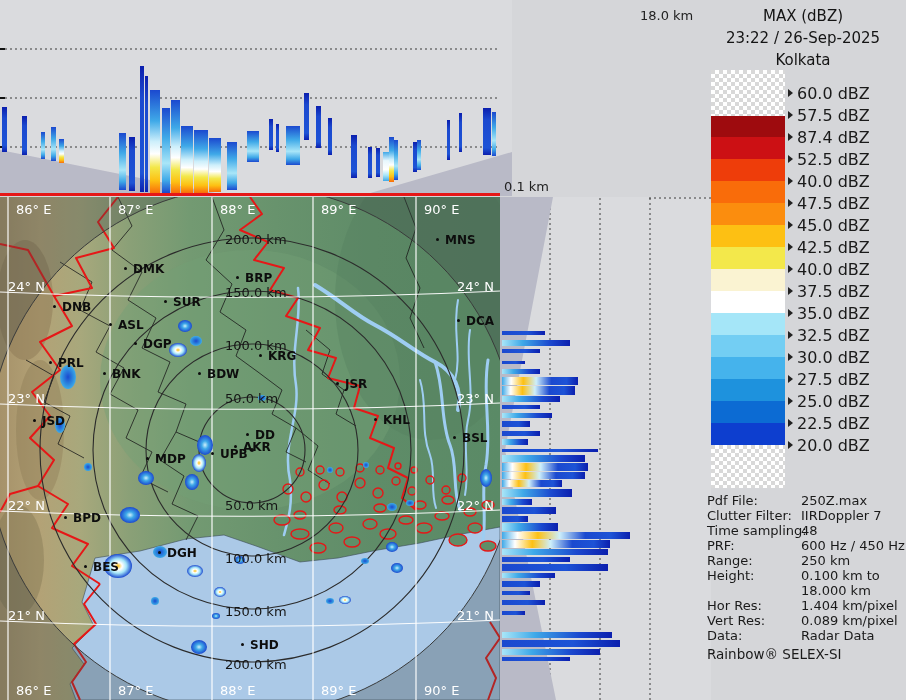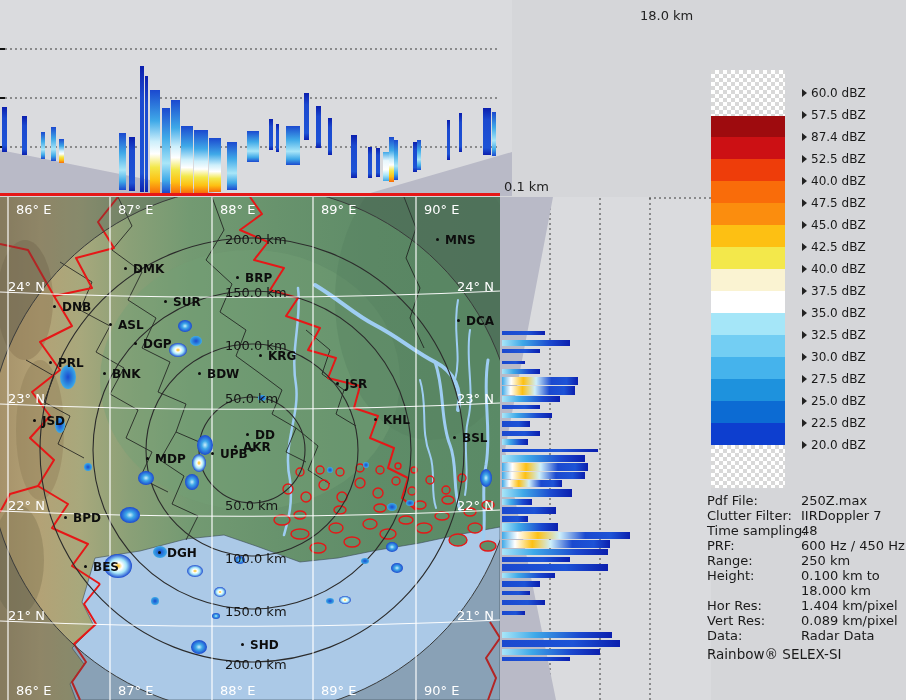--- a/index.html
+++ b/index.html
@@ -9,21 +9,21 @@
   #labels div{position:absolute;white-space:nowrap;}
   .tl{left:700px;width:206px;text-align:center;font-size:15px;color:#141414;}
   .axlab{font-size:13px;color:#222;}
   .lonlab,.latlab{font-size:13px;color:#ffffff;}
   .ringlab{font-size:13px;color:#151515;}
   .city{font-size:12px;font-weight:700;color:#0d0d0d;}
   .cdot{position:absolute;width:3px;height:3px;background:#0d0d0d;border-radius:50%;}
   .checker{background:repeating-conic-gradient(#ffffff 0% 25%, #d8d8d8 0% 50%);
            background-size:8px 8px;border:0;}
   .band{position:absolute;left:711px;width:74px;}
-  .lg-entry{left:788px;font-size:12px;color:#1a1a1a;display:flex;align-items:center;height:14px;margin-left:14px;}
+  .lg-entry{left:788px;font-size:16px;color:#1a1a1a;display:flex;align-items:center;height:14px;}
   .arr{display:inline-block;width:0;height:0;border-left:5px solid #222;
        border-top:4px solid transparent;border-bottom:4px solid transparent;margin-right:4px;}
   .mlab,.mval{font-size:13px;color:#1a1a1a;}
   .mlab{left:707px;}
   .mval{left:801px;}
   #brand{left:707px;top:646px;font-size:13.5px;color:#1a1a1a;}
 </style>
 </head>
 <body>
 
@@ -321,20 +321,23 @@
           <rect x="502" y="591" width="28" height="4" fill="url(#hb)"></rect>
           <rect x="502" y="600" width="43" height="5" fill="url(#hb)"></rect>
           <rect x="502" y="611" width="23" height="4" fill="url(#hb)"></rect>
           <rect x="502" y="632" width="110" height="6" fill="url(#hc)"></rect>
           <rect x="502" y="640" width="118" height="7" fill="url(#hb)"></rect>
           <rect x="502" y="649" width="98" height="6" fill="url(#hc)"></rect>
           <rect x="502" y="657" width="68" height="4" fill="url(#hb)"></rect>
         </g>
       </svg></div>
   <div id="labels">
+    <div class="tl" style="top:7px">MAX (dBZ)</div>
+    <div class="tl" style="top:29px">23:22 / 26-Sep-2025</div>
+    <div class="tl" style="top:51px">Kolkata</div>
     <div class="axlab" style="left:640px;top:8px">18.0 km</div>
     <div class="axlab" style="left:504px;top:179px">0.1 km</div>
     <div id="brand">Rainbow® SELEX-SI</div>
   <div class="lonlab" style="left: 16px; top: 202px;">86° E</div>
       <div class="lonlab" style="left: 16px; top: 683px;">86° E</div>
       <div class="lonlab" style="left: 118px; top: 202px;">87° E</div>
       <div class="lonlab" style="left: 118px; top: 683px;">87° E</div>
       <div class="lonlab" style="left: 220px; top: 202px;">88° E</div>
       <div class="lonlab" style="left: 220px; top: 683px;">88° E</div>
       <div class="lonlab" style="left: 321px; top: 202px;">89° E</div>

